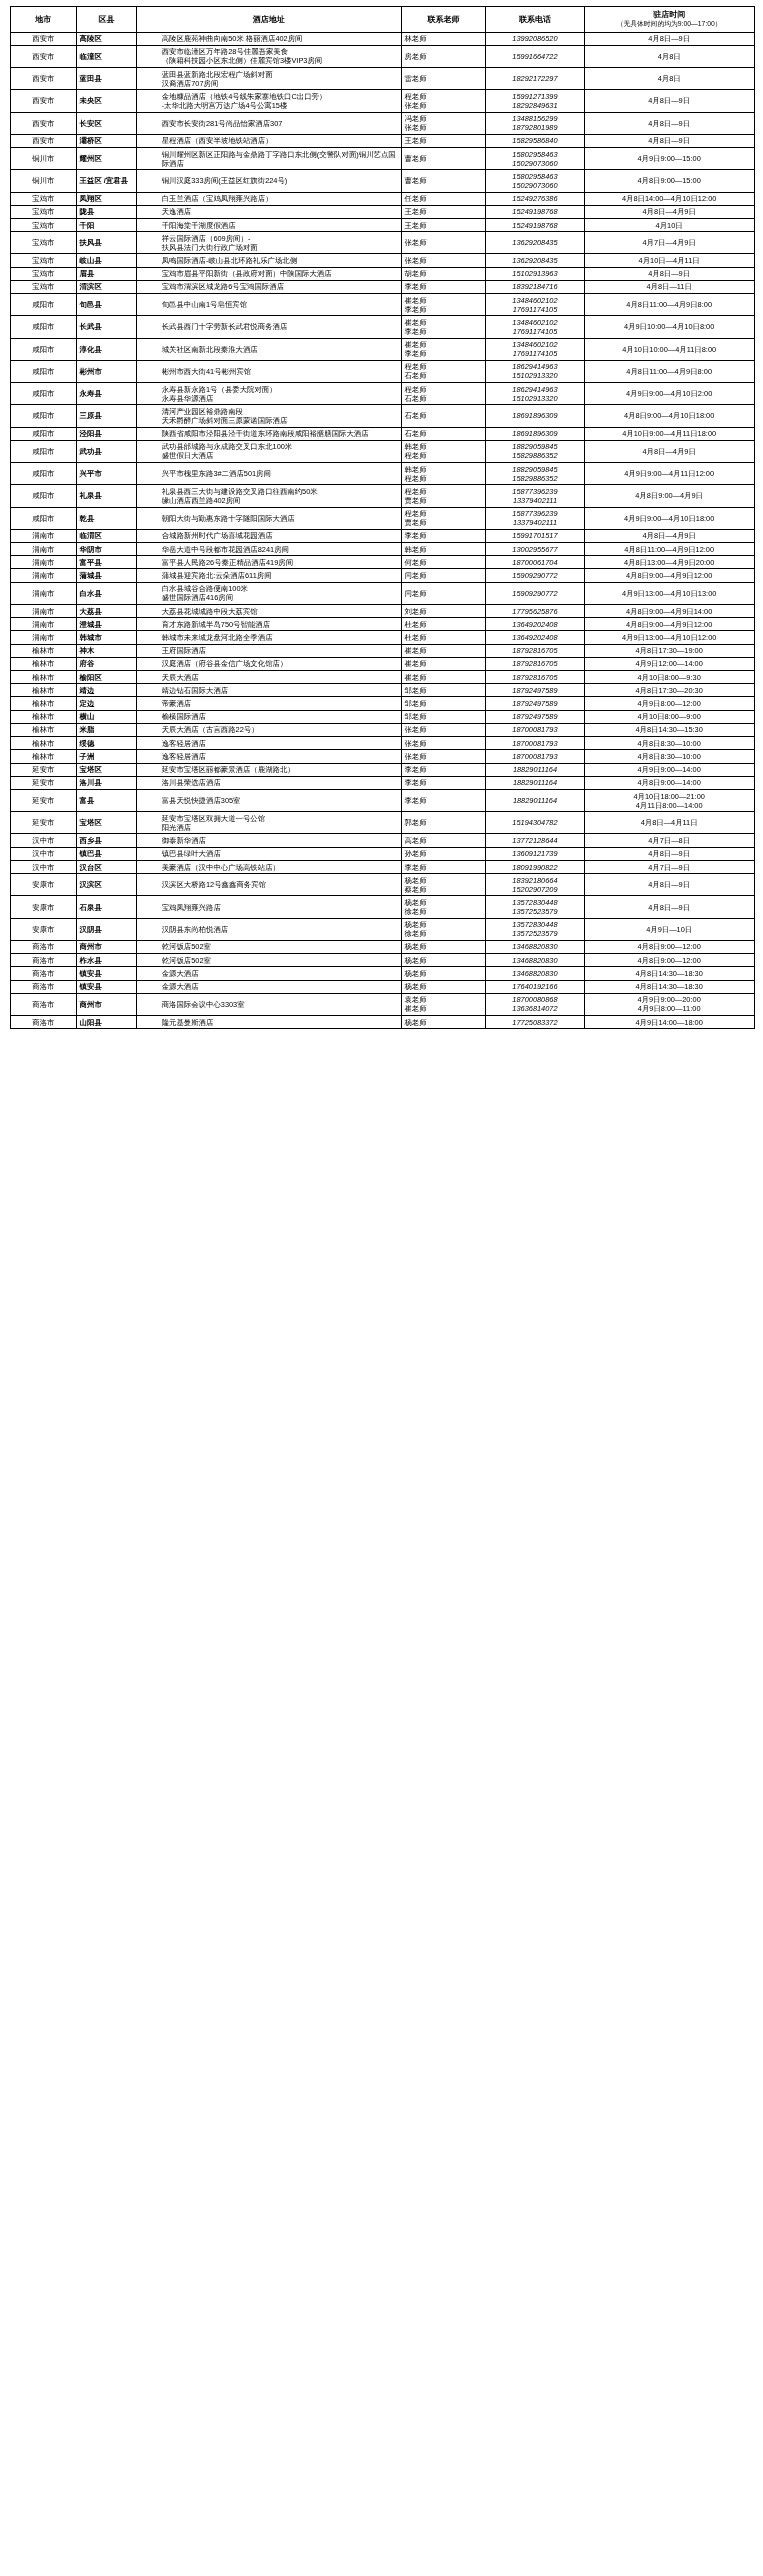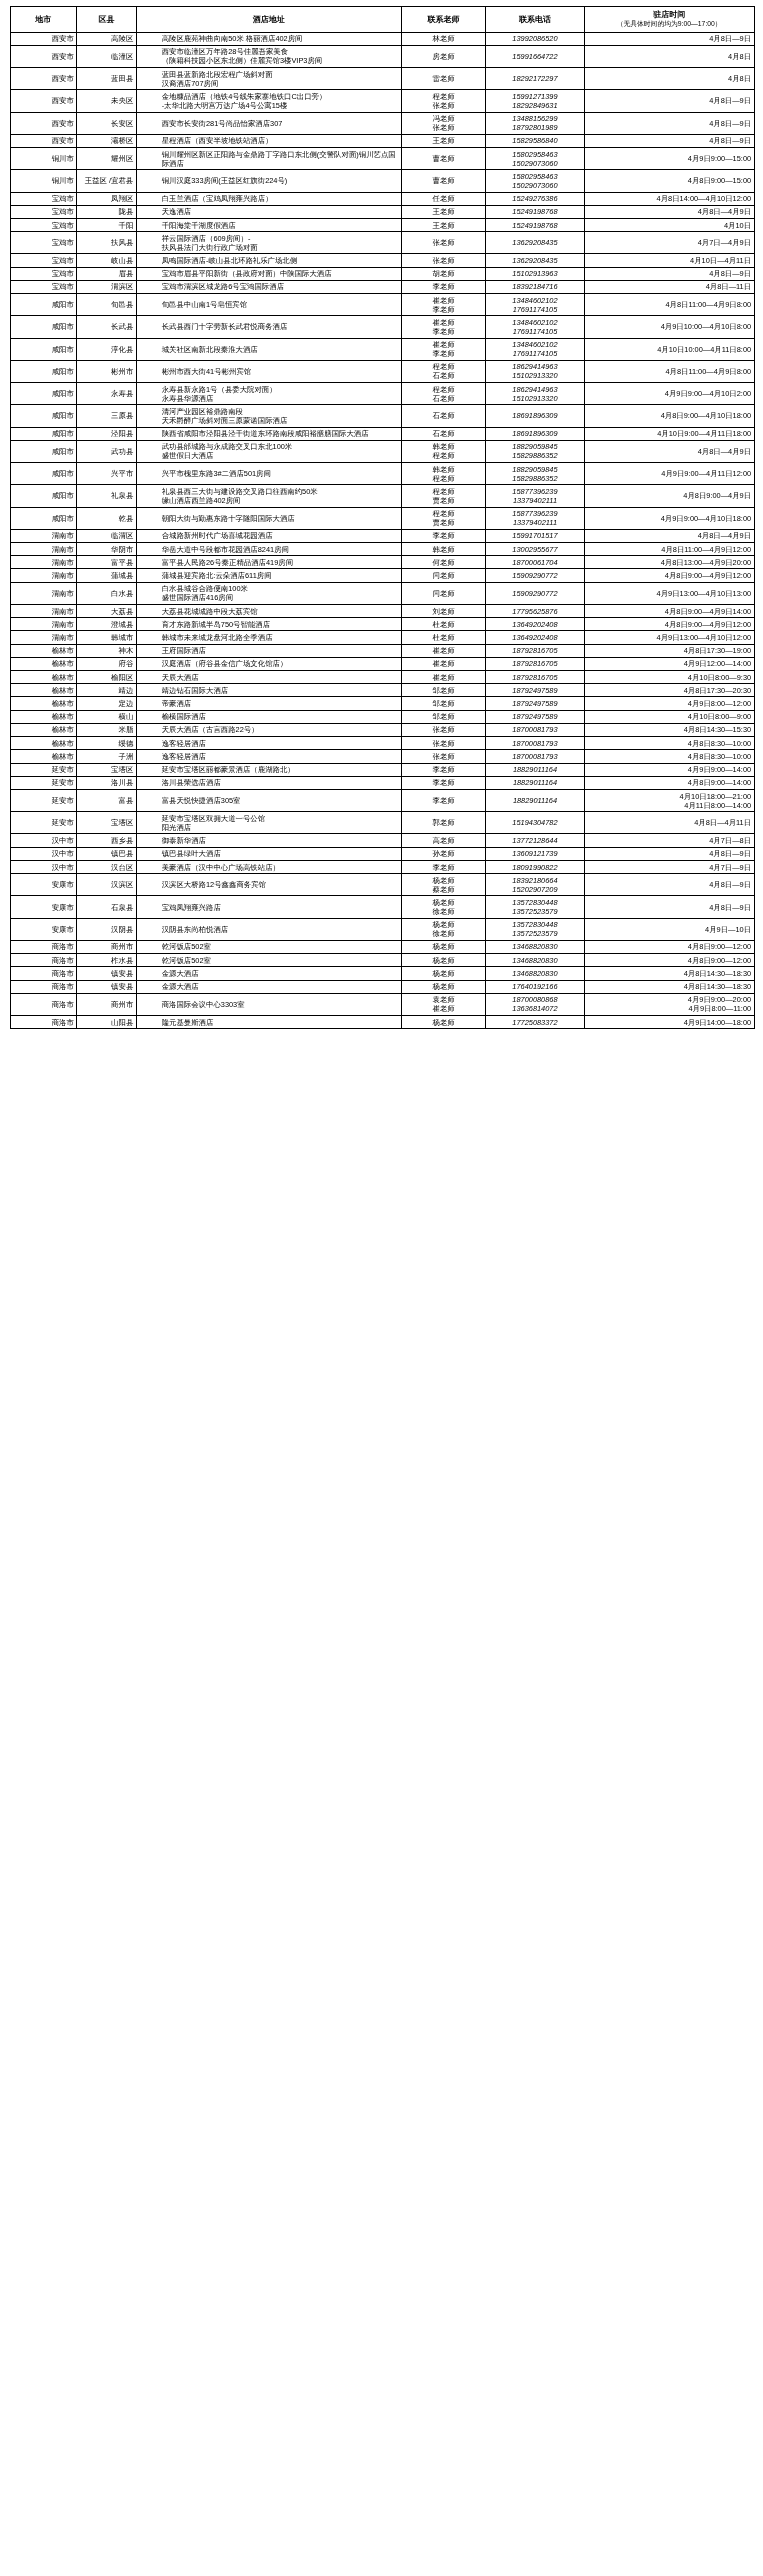--- a/index.html
+++ b/index.html
@@ -8,26 +8,26 @@
   table{border-collapse:collapse;width:745px;margin:6.3px 9.5px 8px 9.5px;table-layout:fixed;}
   col.c0{width:46px;}
   col.c1{width:41px;}
   col.c2{width:183px;}
   col.c3{width:58px;}
   col.c4{width:68px;}
   col.c5{width:117px;}
   th,td{border:0.8px solid #000;padding:1.6px 2.4px;font-size:7.4px;line-height:1.22;vertical-align:middle;}
   thead th{font-weight:bold;text-align:center;font-size:8px;padding:3.2px 1.6px;}
   thead th .sub{font-weight:normal;font-size:6.8px;display:block;line-height:1.2;}
-  td.city{text-align:right;margin-left:7px;}
-  td.district{text-align:right;}
+  td.city{text-align:center;margin-left:7px;}
+  td.district{text-align:left;font-weight:bold;}
   td.addr{text-align:left;padding-left:25px;}
-  td.contact{text-align:center;}
+  td.contact{text-align:left;}
   td.phone{text-align:center;white-space:pre-line;font-style:italic;}
-  td.time{text-align:right;white-space:pre-line;}
+  td.time{text-align:center;white-space:pre-line;}
   td.contact{white-space:pre-line;}
   td.addr{white-space:pre-line;}
 </style>
 </head>
 <body>
 
 <div id="wrap">
   <table>
     <colgroup>
       <col class="c0">

